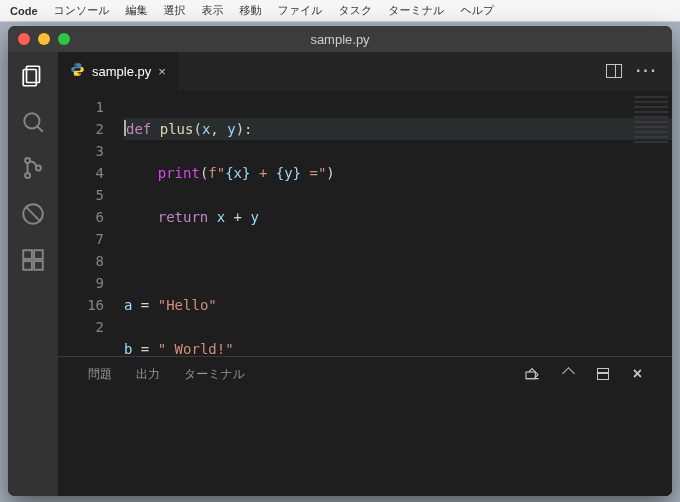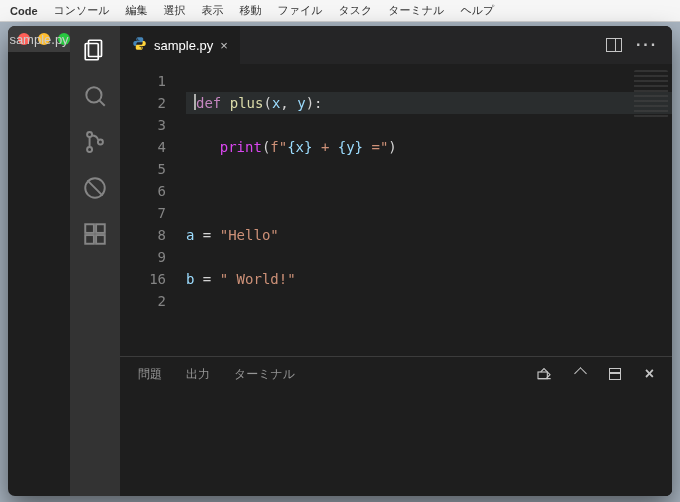--- a/index.html
+++ b/index.html
@@ -12,21 +12,21 @@
     height: 22px; background: #f6f6f6; border-bottom: 1px solid #d0d0d0;
     display: flex; align-items: center; padding: 0 10px; gap: 16px;
     font-size: 11px; color: #333;
   }
   .macmenu .app { font-weight: 700; }
   .macmenu span { cursor: default; }
   .window {
     position: absolute; left: 8px; top: 26px; width: 664px; height: 470px;
     background: #1e1e1e; border-radius: 7px; overflow: hidden;
     box-shadow: 0 12px 28px rgba(0,0,0,0.5);
-    display: flex; flex-direction: row;
+    display: flex; flex-direction: column;
   }
   .titlebar {
     height: 26px; background: #3c3c3c; display: flex; align-items: center;
     position: relative;
   }
   .trafficlights { display:flex; gap:8px; padding-left:10px; }
   .tl { width:12px; height:12px; border-radius:50%; }
   .tl.r{background:#ff5f57}.tl.y{background:#febc2e}.tl.g{background:#28c840}
   .titletext {
     position:absolute; left:0; right:0; text-align:center;
@@ -51,30 +51,30 @@
   .tabspacer{flex:1}
   .tabactions{display:flex;align-items:center;gap:14px;padding:0 14px;color:#c5c5c5;}
   .splitIcon{width:16px;height:14px;border:1.5px solid #c5c5c5;position:relative}
   .splitIcon::after{content:"";position:absolute;left:55%;top:0;bottom:0;width:1.5px;background:#c5c5c5}
   .dots{letter-spacing:2px;font-weight:700}
   .editor { flex:1; display:flex; position:relative; overflow:hidden;
     font-family: Menlo, Consolas, monospace; font-size:14px; }
   .gutter { width:60px; text-align:right; color:#858585; padding:6px 14px 0 0;
     line-height:22px; user-select:none; background:#1e1e1e;}
   .code { flex:1; color:#d4d4d4; padding:6px 0 0 6px; line-height:22px; white-space:pre;}
-  .curln { background:#2a2d2e;padding-left:8px; }
+  .curln { background:#2a2d2e; }
   .kw{color:#c586c0}.fn{color:#dcdcaa}.pr{color:#9cdcfe}.st{color:#ce9178}.op{color:#d4d4d4}.bi{color:#d946ef}
   .caret{display:inline-block;width:2px;height:16px;background:#aeafad;vertical-align:-2px}
   .minimap{position:absolute;right:4px;top:6px;width:34px;height:48px;
     background:repeating-linear-gradient(#444 0 2px, transparent 2px 5px);
     opacity:.55;border-radius:2px;}
   .panel { height:140px; background:#1e1e1e; border-top:1px solid #3c3c3c;
     display:flex; flex-direction:column;}
   .paneltabs{height:34px;display:flex;align-items:center;gap:24px;
-    padding:0 18px; font-size:12px; color:#969696;}
+    padding:0 30px; font-size:12px; color:#969696;}
   .paneltabs .pt{cursor:pointer}
   .paneltabs .pt.active{color:#e7e7e7;border-bottom:1px solid #e7e7e7;padding-bottom:6px}
   .paneltabs .spacer{flex:1}
   .paneltabs .picon{color:#c5c5c5;cursor:pointer}
   .chev{display:inline-block;width:9px;height:9px;border-left:1.6px solid #c5c5c5;
     border-top:1.6px solid #c5c5c5;transform:rotate(45deg);}
   .maxIcon{width:12px;height:12px;border:1.5px solid #c5c5c5;position:relative}
   .maxIcon::before{content:"";position:absolute;left:0;right:0;top:3px;height:1.5px;background:#c5c5c5}
   .clearIcon svg{display:block}
   .panelbody{flex:1;background:#1e1e1e}
@@ -173,20 +173,21 @@
           <div>6</div>
           <div>7</div>
           <div>8</div>
           <div>9</div>
           <div>16</div>
           <div>2</div>
         </div>
         <div class="code">
 <div class="curln"><span class="caret"></span><span class="kw">def</span><span> </span><span class="fn">plus</span><span>(</span><span class="pr">x</span><span>, </span><span class="pr">y</span><span>)</span><span>:</span></div>
 <div><span>    </span><span class="bi">print</span><span>(</span><span class="st">f"</span><span class="pr">{x}</span><span class="st"> + </span><span class="pr">{y}</span><span class="st"> ="</span><span>)</span></div>
+<div><span>    </span><span class="kw">return</span><span> </span><span class="pr">x</span><span class="op"> + </span><span class="pr">y</span></div>
 <div>&nbsp;</div>
 <div><span class="pr">a</span><span class="op"> = </span><span class="st">"Hello"</span></div>
 <div><span class="pr">b</span><span class="op"> = </span><span class="st">" World!"</span></div>
 
 
 
 
 
         </div>
         <div class="minimap"></div>

